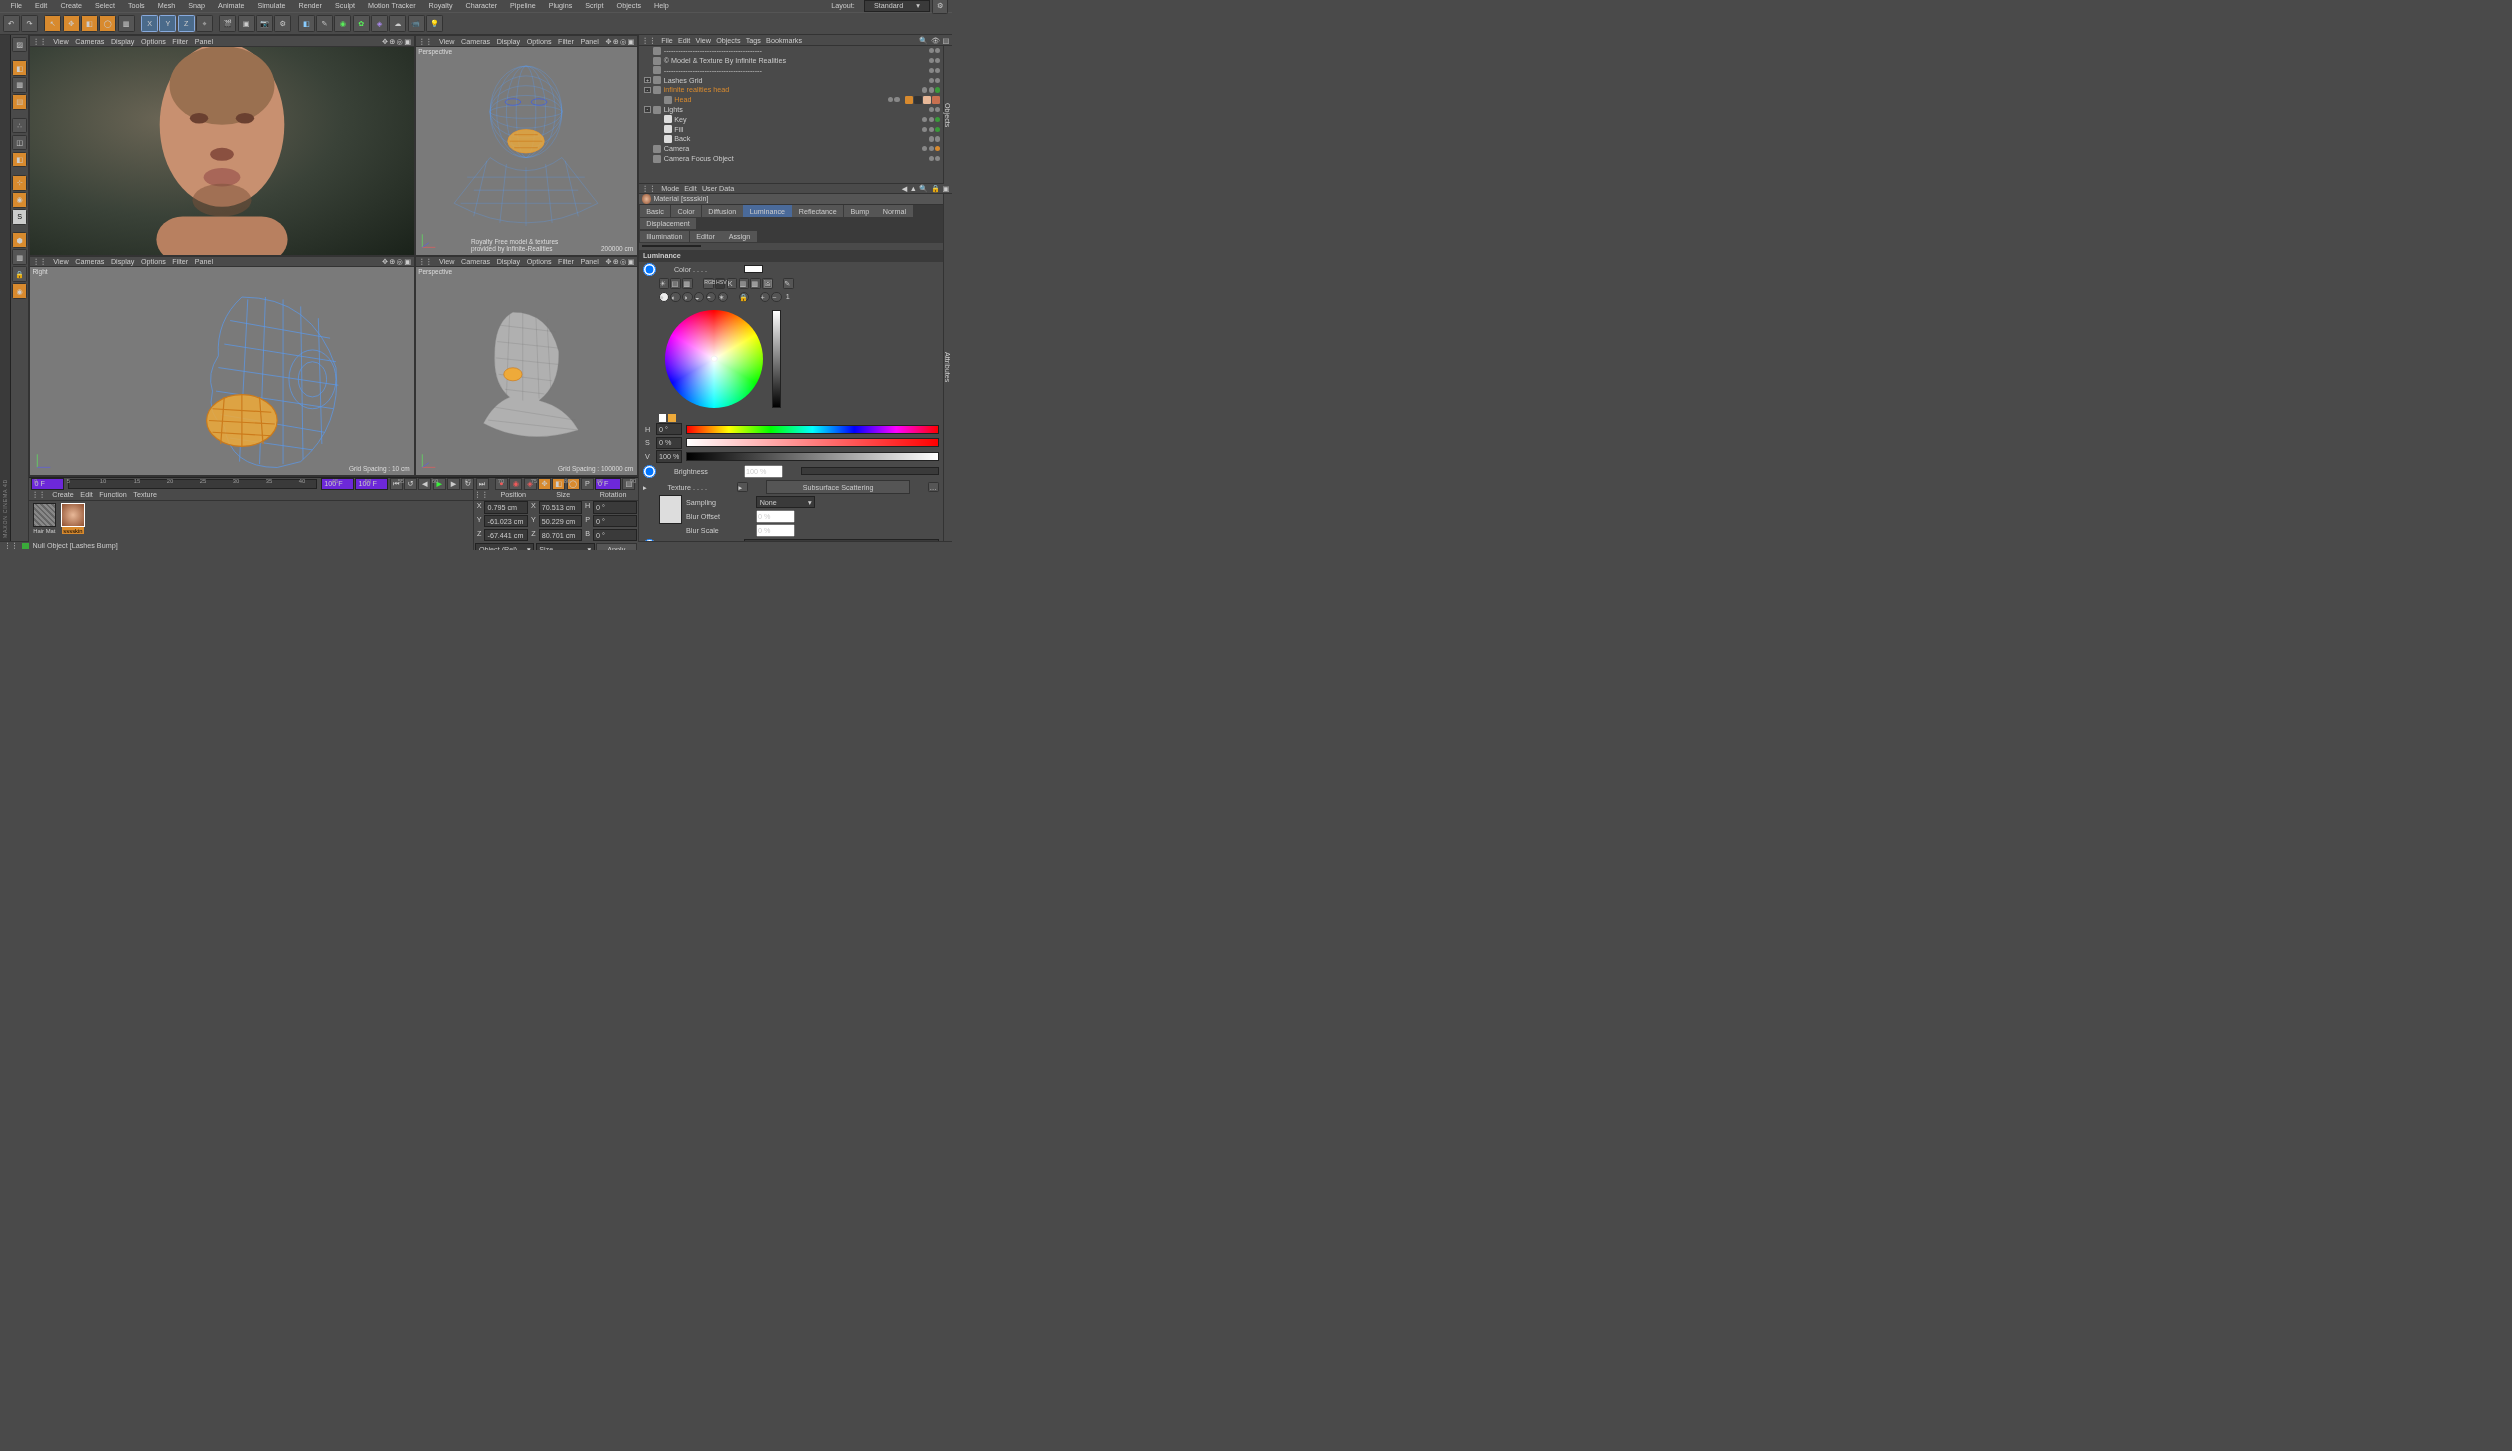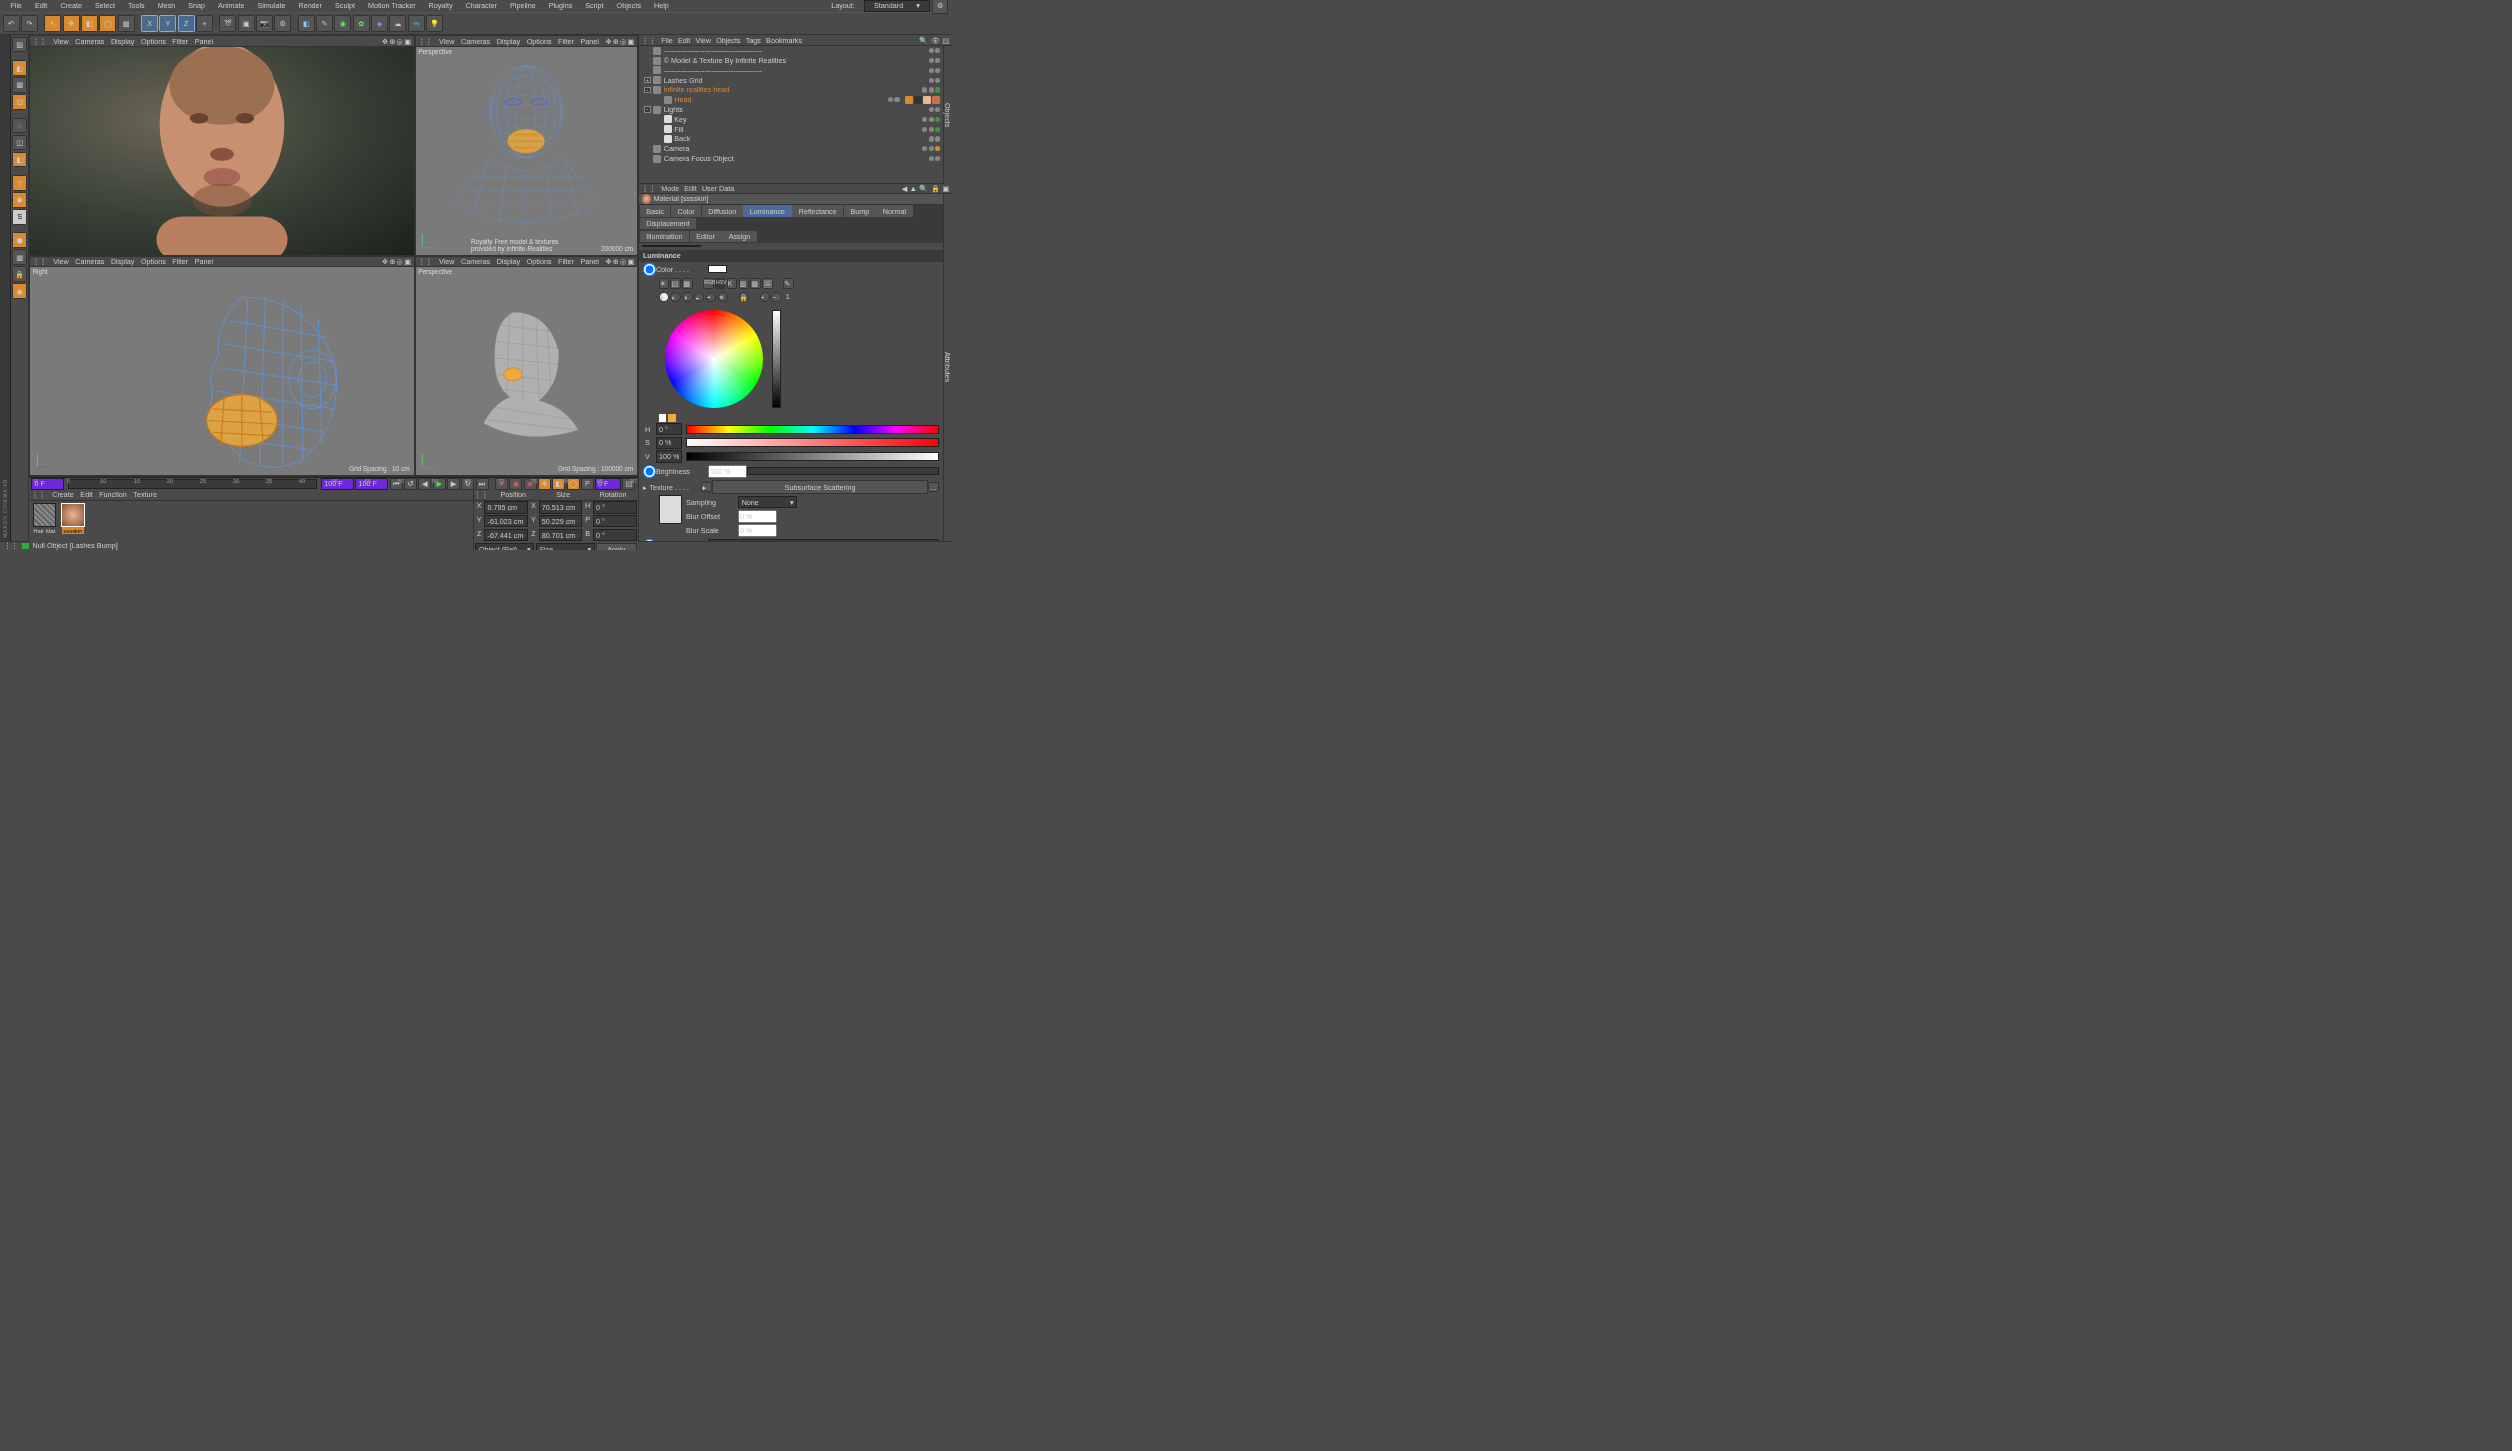--- a/index.html
+++ b/index.html
@@ -65,21 +65,21 @@
 .dot{width:5.2px;height:5.2px;border-radius:50%;background:#666}
 .dot.g{background:#3a9a3a}
 .dot.gr{background:#888}
 .attribpanel{flex:1;display:flex;flex-direction:column;overflow:auto}
 .attrheader{height:11.8px;background:#555;display:flex;align-items:center;padding:0 2.6px;gap:2.6px;border-bottom:0.7px solid #333}
 .tabs{display:flex;flex-wrap:wrap;gap:0.7px;background:#3a3a3a;padding:0.7px}
 .tab{padding:1.3px 6.5px;background:#555;cursor:pointer}
 .tab.active{background:#4a6a9a}
 .texpreview{width:59px;height:59px;background:radial-gradient(circle at 40% 40%,#e8b898,#c8886a,#704838);margin:2.6px;border:0.7px solid #222}
 .section-title{background:#3a3a3a;padding:1.3px 3.9px;font-weight:bold}
-.proprow{display:flex;align-items:center;padding:1.3px 3.9px;gap:0}
+.proprow{display:flex;align-items:center;padding:1.3px 3.9px;gap:18px}
 .proprow label{min-width:52px}
 .swatch{width:19.6px;height:7.9px;background:#fff;border:0.7px solid #222}
 .colorwheel{width:98px;height:98px;border-radius:50%;background:conic-gradient(red,yellow,lime,cyan,blue,magenta,red);position:relative;margin:6.5px}
 .colorwheel::after{content:"";position:absolute;inset:0;border-radius:50%;background:radial-gradient(circle,#fff 0%,transparent 70%)}
 .colorwheel .cursor{position:absolute;top:50%;left:50%;width:6.5px;height:6.5px;border:1.3px solid #000;border-radius:50%;transform:translate(-50%,-50%);background:#fff}
 .vslider{width:9.2px;height:98px;background:linear-gradient(#fff,#000);margin:6.5px 2.6px;border:0.7px solid #222}
 .colorrow{display:flex;align-items:center;gap:3.9px;padding:0.7px 3.9px}
 .colorrow label{width:9.2px;text-align:center}
 .colorrow input{width:26px;background:#3a3a3a;border:0.7px solid #222;color:#ccc;padding:0.7px 2px}
 .colorbar{flex:1;height:9.2px;border:0.7px solid #222}

